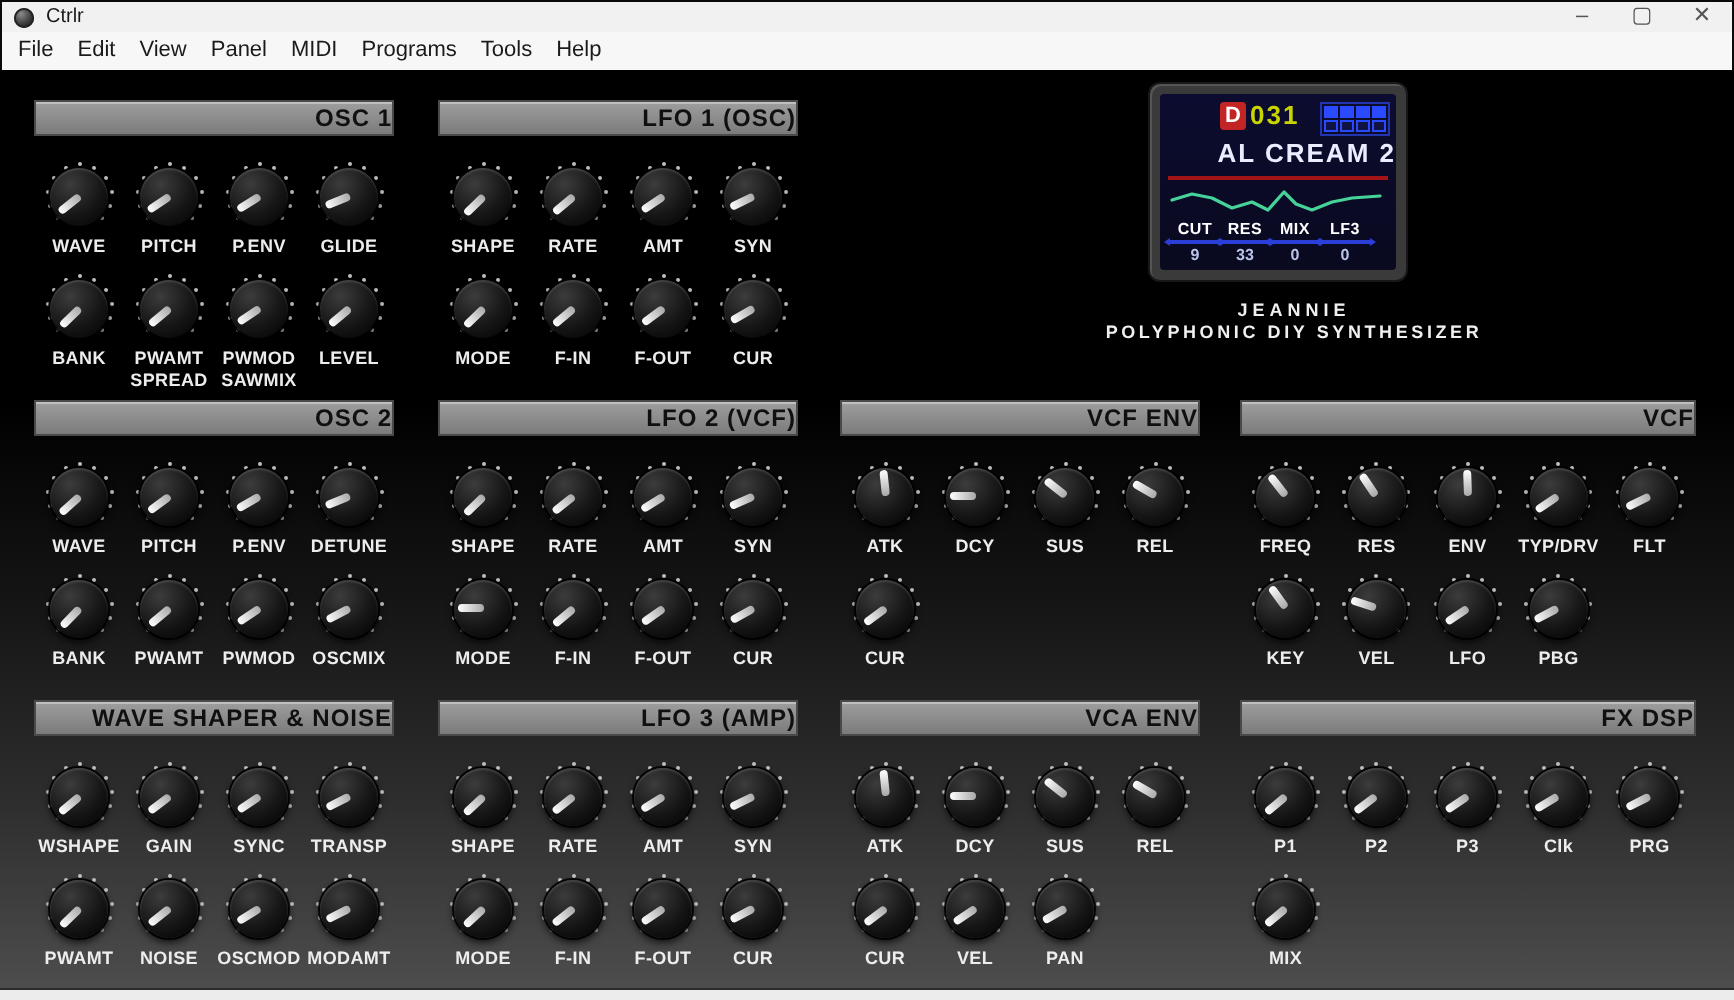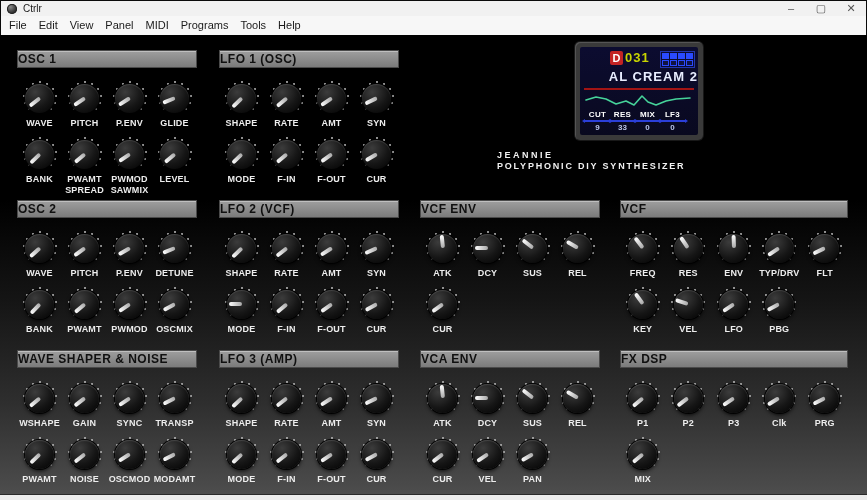--- a/index.html
+++ b/index.html
@@ -30,21 +30,21 @@
   #sec-osc1  {left:17px; top:15px; width:180px;}
   #sec-lfo1  {left:219px;top:15px; width:180px;}
   #sec-osc2  {left:17px; top:165px;width:180px;}
   #sec-lfo2  {left:219px;top:165px;width:180px;}
   #sec-vcfenv{left:420px;top:165px;width:180px;}
   #sec-vcf   {left:620px;top:165px;width:228px;}
   #sec-shaper{left:17px; top:315px;width:180px;}
   #sec-lfo3  {left:219px;top:315px;width:180px;}
   #sec-vcaenv{left:420px;top:315px;width:180px;}
   #sec-fxdsp {left:620px;top:315px;width:228px;}
-  .sec-header{height:18px;line-height:17px;text-align:left;box-sizing:border-box;
+  .sec-header{height:18px;line-height:17px;text-align:right;box-sizing:border-box;
     background:linear-gradient(180deg,#9e9e9e,#7b7b7b);
     border:1px solid #4a4a4a;box-shadow:inset 0 1px 0 rgba(255,255,255,.35);
     color:#101010;font-size:12px;font-weight:bold;letter-spacing:.5px;}
   .krow{display:flex;margin-top:11px;}
   .krow + .krow{margin-top:7px;}
   .cell{width:45px;display:flex;flex-direction:column;align-items:center;}
   #sec-vcf .cell,#sec-fxdsp .cell{width:45.5px;}
   
   .knob{position:relative;width:38px;height:38px;}
   .ticks{position:absolute;left:50%;top:50%;width:2px;height:2px;margin:-1px;border-radius:50%;
@@ -82,21 +82,21 @@
   .d-params{display:flex;padding:0 5px;margin-top:0;}
   .dp{display:flex;flex-direction:column;align-items:center;width:25px;}
   .dp-label{color:#fff;font-size:8px;font-weight:bold;letter-spacing:.3px;}
   .dp-line{width:100%;height:2px;background:#2b3fd8;position:relative;margin:1px 0;}
   .dp-line::before{content:"";position:absolute;left:-3px;top:-1px;border-style:solid;
     border-width:2px 3px 2px 0;border-color:transparent #2b3fd8 transparent transparent;}
   .dp-line::after{content:"";position:absolute;right:-3px;top:-1px;border-style:solid;
     border-width:2px 0 2px 3px;border-color:transparent transparent transparent #2b3fd8;}
   .dp-value{color:#b9c4e8;font-size:8px;font-weight:bold;}
   
-  .branding{position:absolute;left:497px;top:115px;width:300px;color:#f0f0f0;}
+  .branding{position:absolute;left:497px;top:115px;width:300px;text-align:center;color:#f0f0f0;}
   .brand-l1{font-size:9px;font-weight:bold;letter-spacing:2.5px;}
   .brand-l2{font-size:9px;font-weight:bold;letter-spacing:1.8px;margin-top:1px;}
 </style>
 </head>
 <body>
 
 <div class="window">
 
   <div class="titlebar">
     <div class="app-icon"></div>

